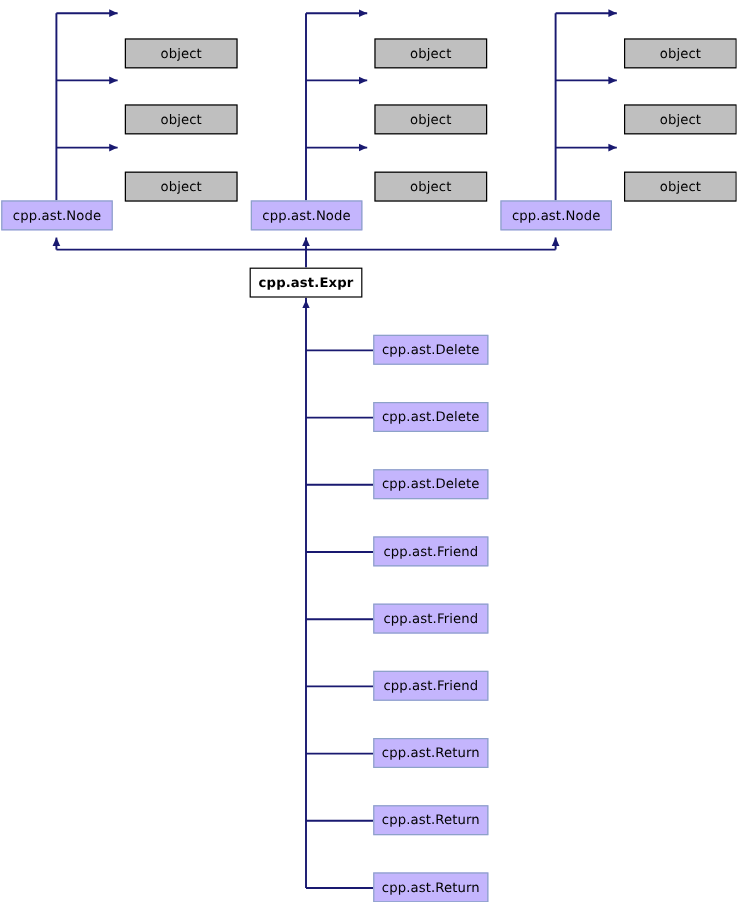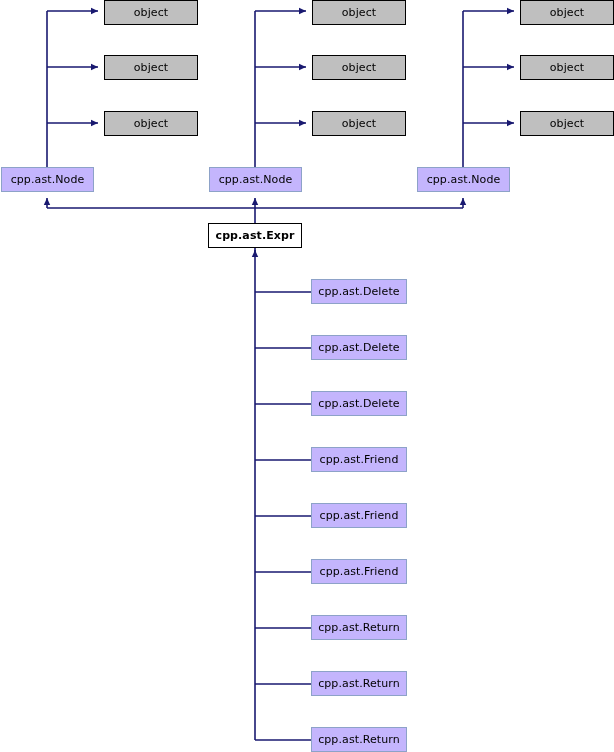--- a/index.html
+++ b/index.html
@@ -31,20 +31,21 @@
     font-size: 11px;
     line-height: 1;
     letter-spacing: 0.1px;
     color: #000000;
     white-space: nowrap;
     z-index: 2;
   }
   .node-box.base-object {
     background: #bfbfbf;
     border: 1px solid #000000;
+    margin-top: 32px;
   }
   .node-box.class-node {
     background: #c4b5fd;
     border: 1px solid #8da2c8;
   }
   .node-box.focus-node {
     background: #ffffff;
     border: 1px solid #000000;
     font-weight: bold;
   }

